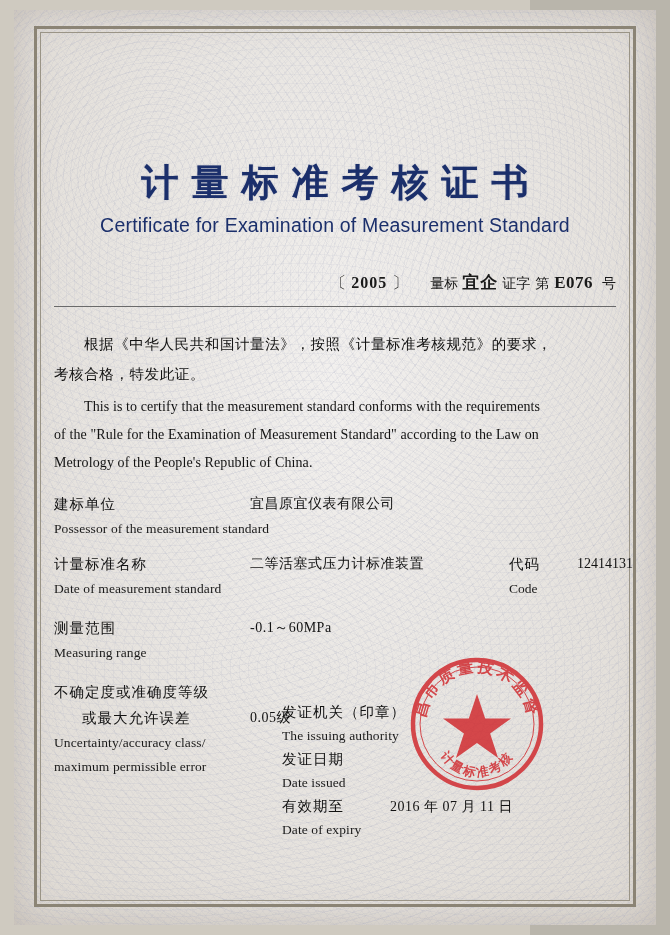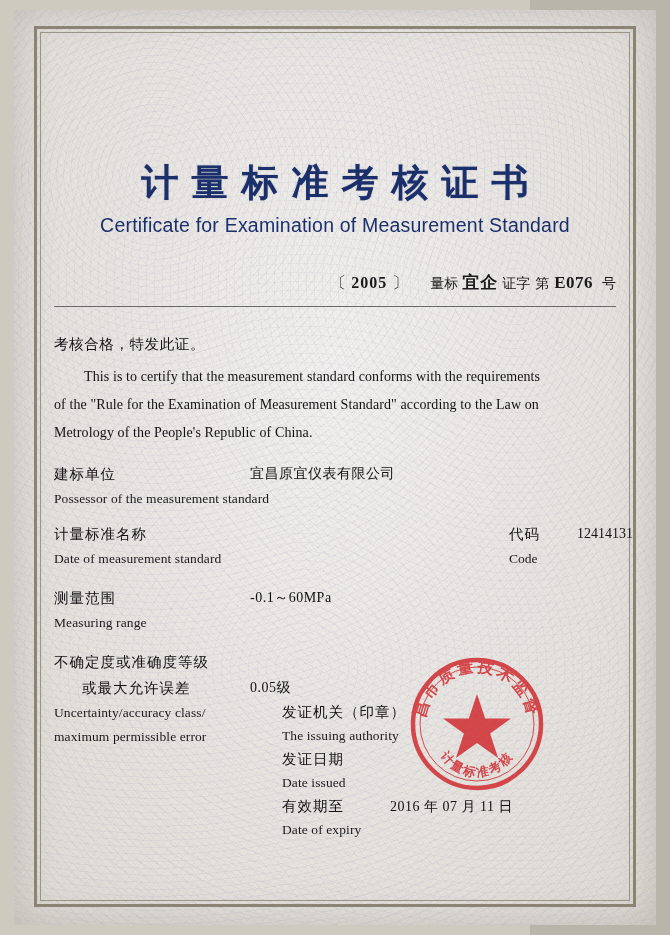--- a/index.html
+++ b/index.html
@@ -272,20 +272,21 @@
       <div class="title-cn">计量标准考核证书</div>
       <div class="title-en">Certificate for Examination of Measurement Standard</div>
 
       <div class="serial-row">
         <span class="brk">〔</span><span class="serial-year">2005</span><span class="brk">〕</span><span class="serial-label">量标</span><span class="serial-unit">宜企</span><span class="serial-zi">证字</span><span class="serial-di">第</span><span class="serial-no">E076</span><span class="serial-hao">号</span>
       </div>
 
       <div class="rule"></div>
 
       <div class="para-cn">
+        <div><span class="indent"></span><span>根据《中华人民共和国计量法》，按照《计量标准考核规范》的要求，</span></div>
         <div><span>考核合格，特发此证。</span></div>
       </div>
 
       <div class="para-en">
         <div><span class="indent"></span><span>This is to certify that the measurement standard conforms with the requirements</span></div>
         <div><span>of the "Rule for the Examination of Measurement  Standard" according to the Law on</span></div>
         <div><span>Metrology of the People's Republic of China.</span></div>
       </div>
 
       <div class="fields">
@@ -293,20 +294,21 @@
         <div class="field">
           <div class="f-cn">建标单位</div>
           <div class="f-val">宜昌原宜仪表有限公司</div>
           <div class="f-en">Possessor of the measurement standard</div>
         </div>
 
         <div class="spacer-10"></div>
 
         <div class="field">
           <div class="f-cn">计量标准名称</div>
+          <div class="f-val">二等活塞式压力计标准装置</div>
           <div class="f-code-label">代码</div>
           <div class="f-code-val">12414131</div>
           <div style="position:relative;">
             <div class="f-en">Date of measurement standard</div>
             <div class="f-val-en">Code</div>
           </div>
         </div>
 
         <div class="spacer-14"></div>
 

